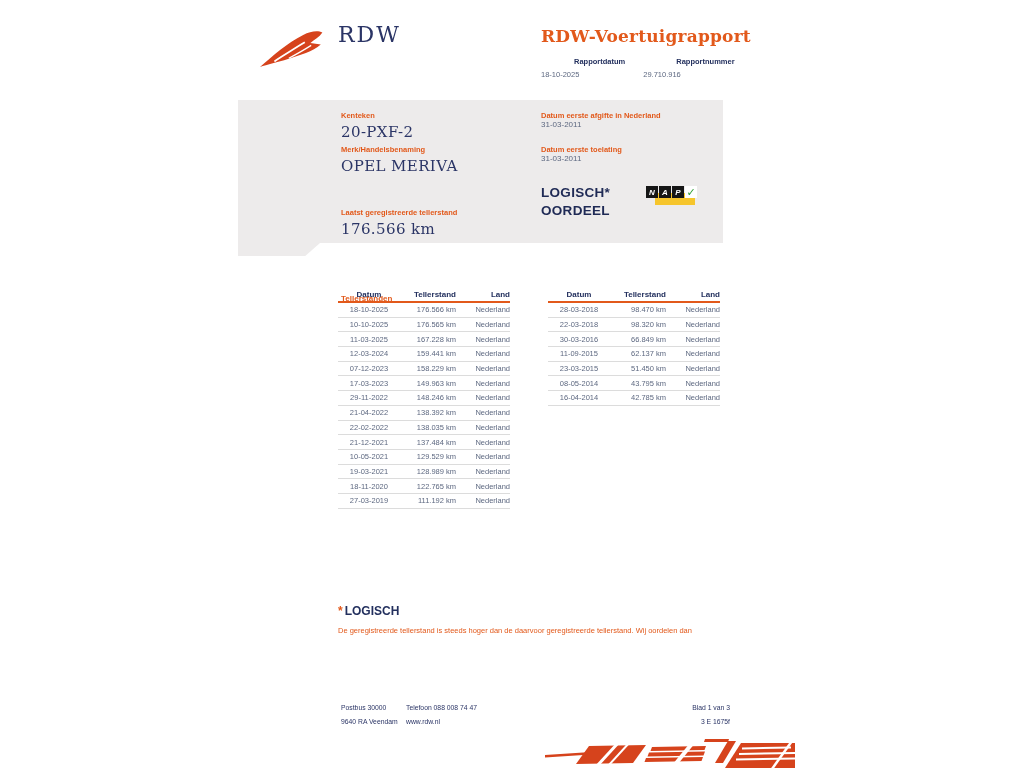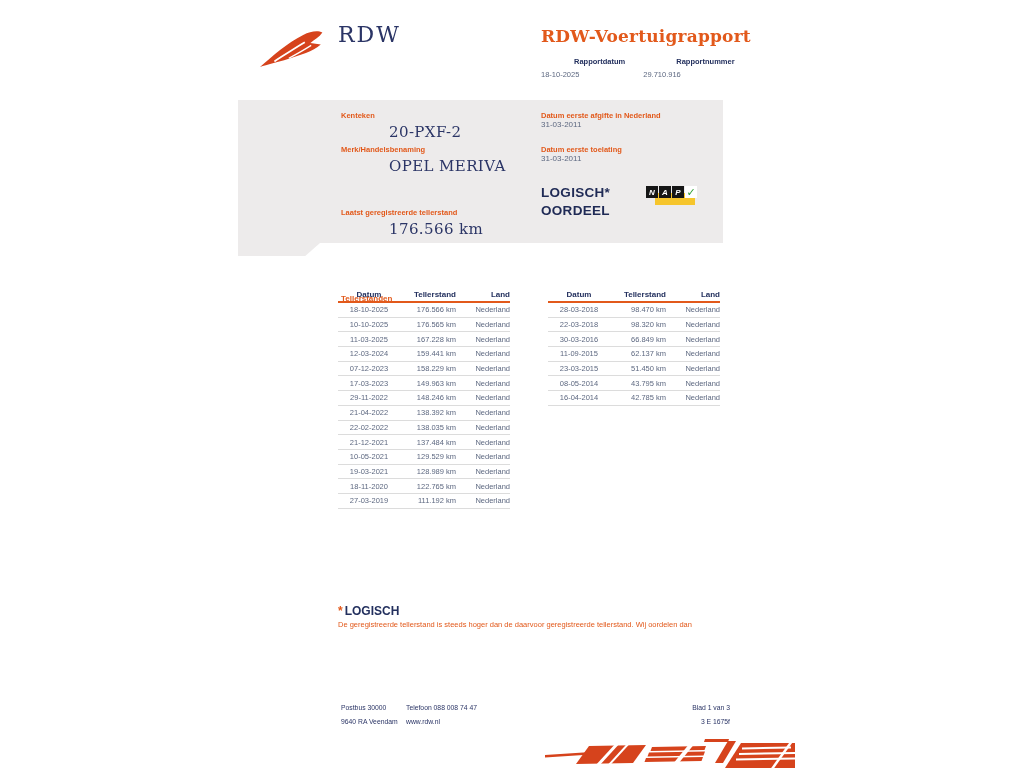--- a/index.html
+++ b/index.html
@@ -26,21 +26,21 @@
 
   
   .panel { left:238px; top:100px; width:485px; height:143px; background:#edebeb;padding-left:48px; }
   .panel-tab {
     left:238px; top:243px; width:82px; height:13px; background:#edebeb;
     clip-path:polygon(0 0,100% 0,82% 100%,0 100%);
   }
   .kv .klabel { font-size:7.5px; font-weight:bold; color:#e2591b; }
   .kv .kserif {
     font-family:"DejaVu Serif",serif; font-size:15px; color:#2b3566;
-    letter-spacing:0.4px; margin-top:3px;margin-left:48px;
+    letter-spacing:0.4px; margin-top:3px;
   }
   .kv .kdate { font-size:8px; color:#5d6880; }
   .oordeel {
     font-size:13.5px; font-weight:bold; color:#1f2a55; line-height:18px;
     letter-spacing:0.3px;
   }
   
   .nap { width:50px; height:24px; }
   .nap .nap-yellow { position:absolute; left:9px; top:9px; width:40px; height:12px; background:#f6c52c; }
   .nap .sq {
@@ -65,21 +65,21 @@
     border-bottom:1px solid #dcdcdc; font-size:7.5px; color:#5d6880;
   }
   .c0 { flex:0 0 62px; text-align:center; }
   .c1 { flex:0 0 56px; text-align:right; }
   .c2 { flex:1 1 auto; text-align:right; }
 
   
   .footnote { left:338px; top:604px; width:400px; }
   .fn-title { font-size:12px; font-weight:bold; color:#23305e; }
   .fn-title .ast { color:#e2591b; margin-right:2px; }
-  .fn-text { font-size:7.5px; color:#e2591b; line-height:13px; }
+  .fn-text { margin-top:6px; font-size:7.5px; color:#e2591b; line-height:13px; }
 
   
   .footer { left:341px; top:701px; width:389px; display:flex; font-size:6.8px; color:#2b3566; line-height:14px; }
   .footer .fcol1 { width:65px; }
   .footer .fcol2 { flex:1; }
   .footer .fcol3 { text-align:right; }
 
   .bottom-art { left:545px; top:739px; width:250px; height:29px; }
 </style>
 </head>

